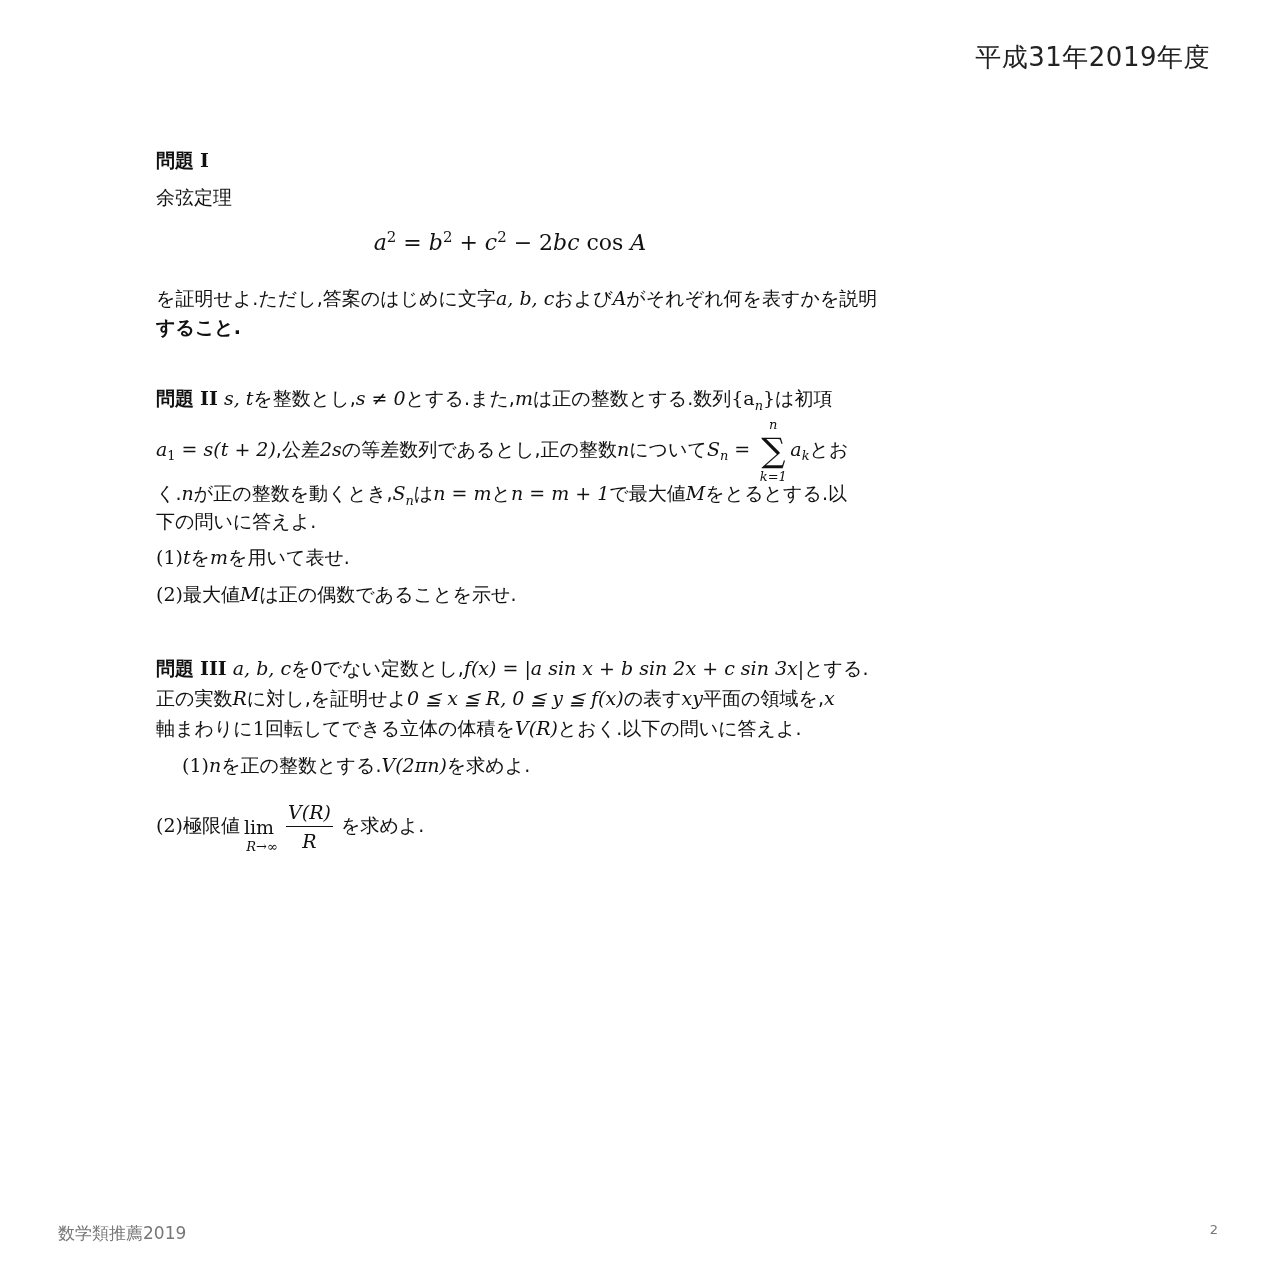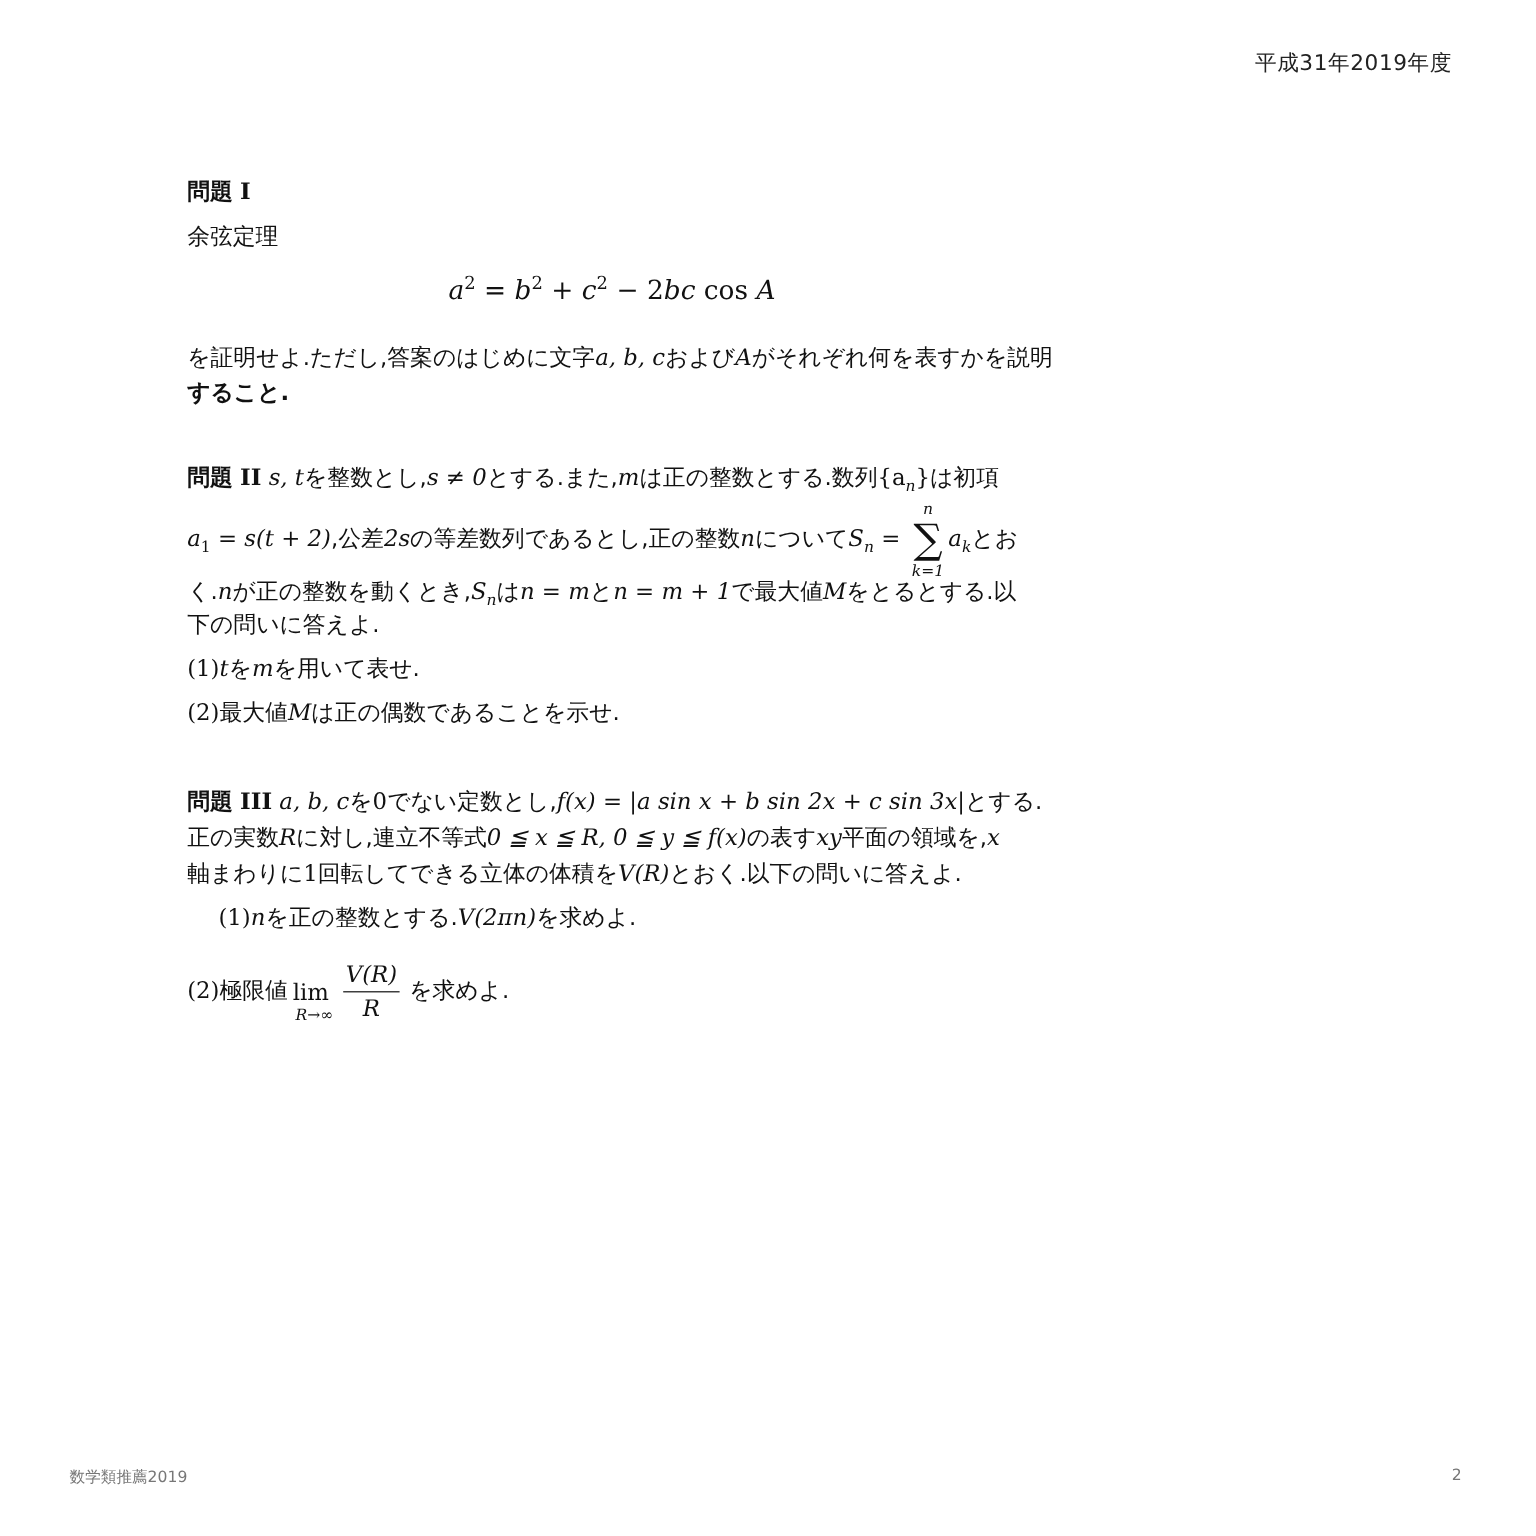--- a/index.html
+++ b/index.html
@@ -1,27 +1,27 @@
 <!DOCTYPE html>
 <html><head>
 <meta charset="utf-8">
 <style>
   html, body { margin: 0; padding: 0; background: #ffffff; }
   body { width: 1280px; height: 1280px; position: relative; overflow: hidden;
          font-family: "DejaVu Sans", "Liberation Sans", sans-serif; color: #111; }
   .abs { position: absolute; white-space: nowrap; }
-  .hdr { top: 40px; right: 70px; font-size: 18px; color: #222; letter-spacing: 0.5px; }
+  .hdr { top: 40px; right: 70px; font-size: 26px; color: #222; letter-spacing: 0.5px; }
   .line { left: 156px; font-size: 19px; line-height: 24px; }
   .m { font-family: "DejaVu Serif", "Liberation Serif", serif; font-style: italic; }
   .mr { font-family: "DejaVu Serif", "Liberation Serif", serif; font-style: normal; }
   .b { font-weight: bold; margin-top: 39px; }
   .bser { font-family: "DejaVu Serif", "Liberation Serif", serif; font-weight: bold; }
   sub, sup { font-size: 0.68em; line-height: 0; }
   .center-eq { left: 0; width: 1020px; text-align: center; font-size: 22px; }
-  .footer-l { left: 58px; top: 1222px; font-size: 13px; color: #777; }
+  .footer-l { left: 58px; top: 1222px; font-size: 17px; color: #777; }
   .footer-r { right: 62px; top: 1222px; font-size: 13px; color: #777; }
   .sum { display: inline-block; position: relative; text-align: center; vertical-align: middle; width: 34px; }
   .sum .top, .sum .bot { position: absolute; left: 0; width: 100%; font-size: 13px; }
   .sum .top { top: -20px; }
   .sum .bot { bottom: -22px; }
   .sum .sig { font-size: 34px; font-family: "DejaVu Serif", serif; line-height: 34px; }
   .limw { display: inline-block; position: relative; vertical-align: middle; text-align: center; margin: 0 4px; }
   .limw .lim { font-family: "DejaVu Serif", serif; }
   .limw .under { position: absolute; left: -6px; right: -12px; top: 20px; font-size: 13px; white-space: nowrap; }
   .frac { display: inline-block; vertical-align: middle; text-align: center; margin: 0 8px; }
@@ -64,21 +64,21 @@
 <div class="abs line" style="top:582px;">
   <span class="mr">(2)</span><span>最大値</span><span class="m">M</span><span>は正の偶数であることを示せ.</span>
 </div>
 
 <div class="abs line" style="top:656px;">
   <span class="b">問題</span>
   <span class="bser">III</span>
   <span class="m">a, b, c</span><span>を</span><span class="mr">0</span><span>でない定数とし,</span><span class="m">f(x) = |a sin x + b sin 2x + c sin 3x|</span><span>とする.</span>
 </div>
 <div class="abs line" style="top:686px;">
-  <span>正の実数</span><span class="m">R</span><span>に対し,連立不等式</span><span class="m">0 ≦ x ≦ R, 0 ≦ y ≦ f(x)</span><span>の表す</span><span class="m">xy</span><span>平面の領域を,</span><span class="m">x</span>
+  <span>正の実数</span><span class="m">R</span><span>に対し,を証明せよ</span><span class="m">0 ≦ x ≦ R, 0 ≦ y ≦ f(x)</span><span>の表す</span><span class="m">xy</span><span>平面の領域を,</span><span class="m">x</span>
 </div>
 <div class="abs line" style="top:716px;">
   <span>軸まわりに</span><span class="mr">1</span><span>回転してできる立体の体積を</span><span class="m">V(R)</span><span>とおく.以下の問いに答えよ.</span>
 </div>
 <div class="abs line" style="top:753px;margin-left:26px;">
   <span class="mr">(1)</span><span class="m">n</span><span>を正の整数とする.</span><span class="m">V(2πn)</span><span>を求めよ.</span>
 </div>
 <div class="abs line" style="top:800px;">
   <span class="mr">(2)</span><span>極限値</span><span class="limw"><span class="lim">lim</span><span class="under m">R→∞</span></span><span class="frac"><span class="num m">V(R)</span><span class="den m">R</span></span><span>を求めよ.</span>
 </div>

